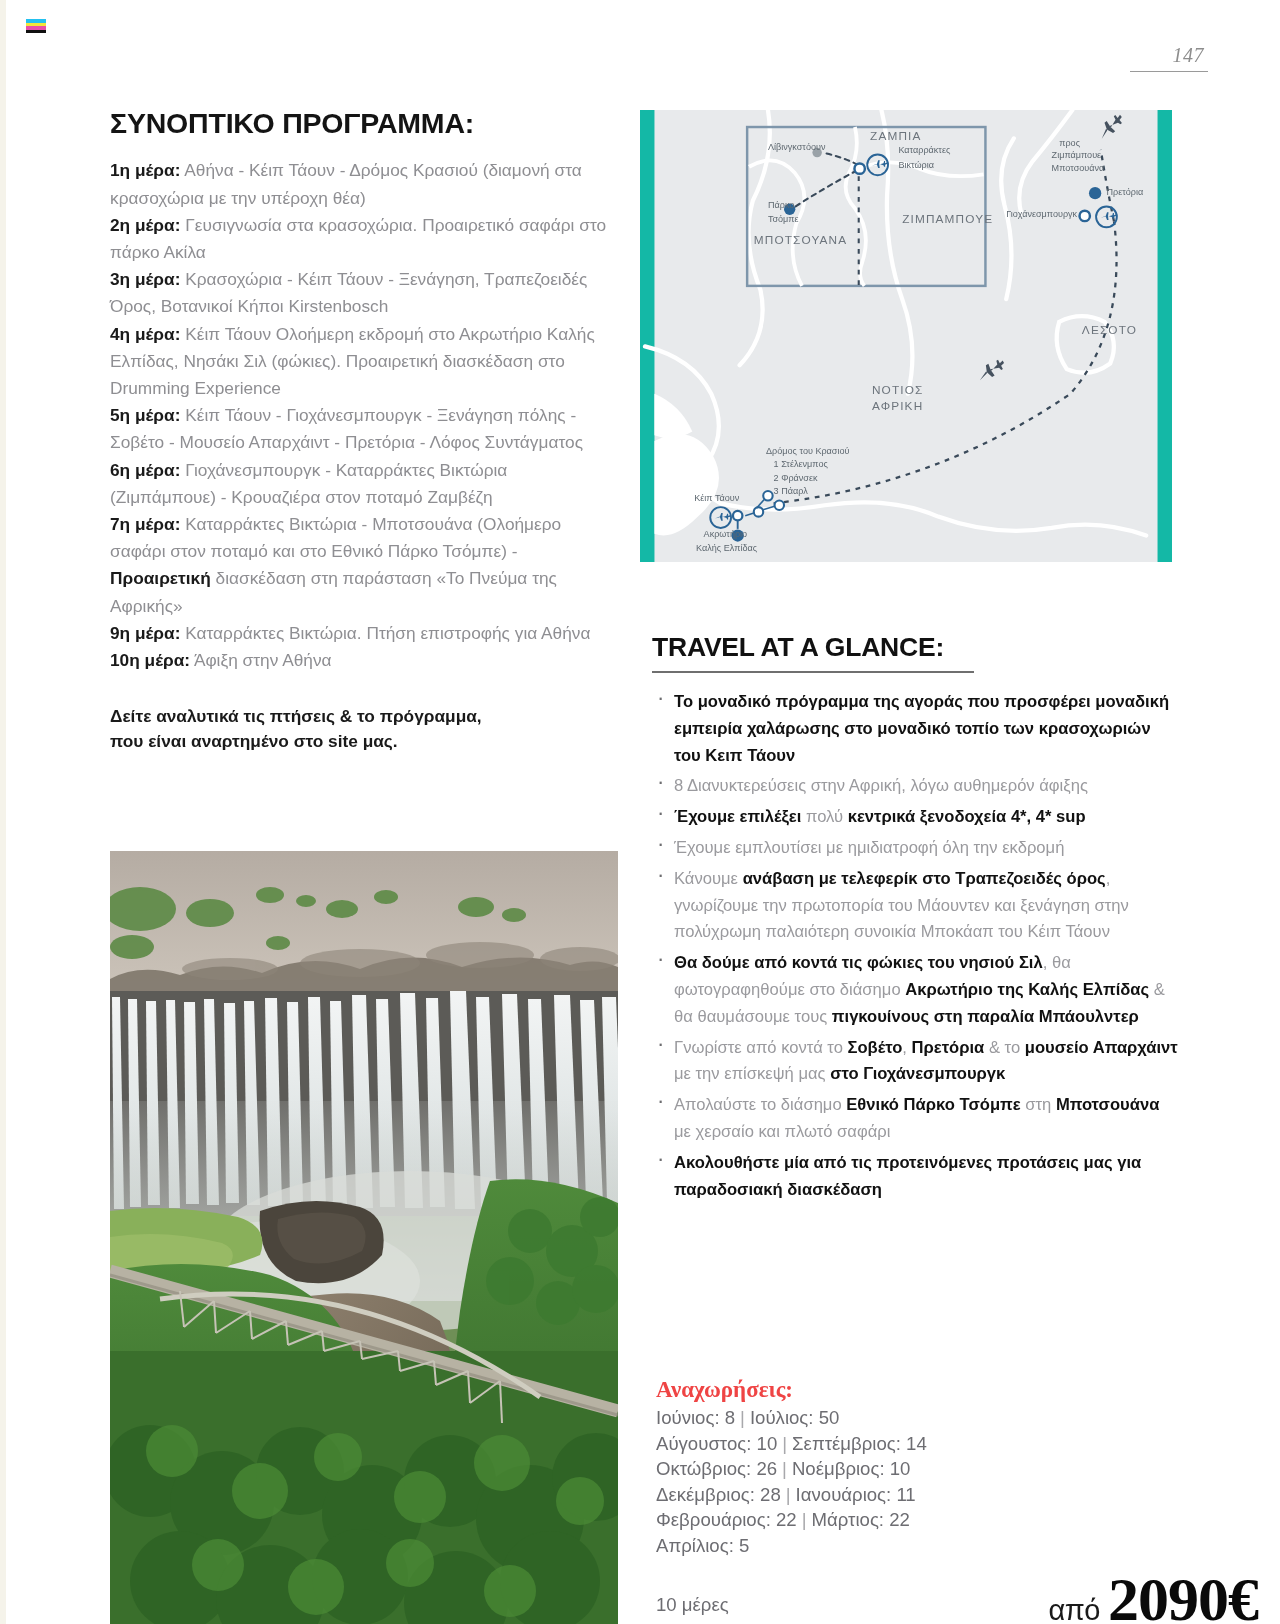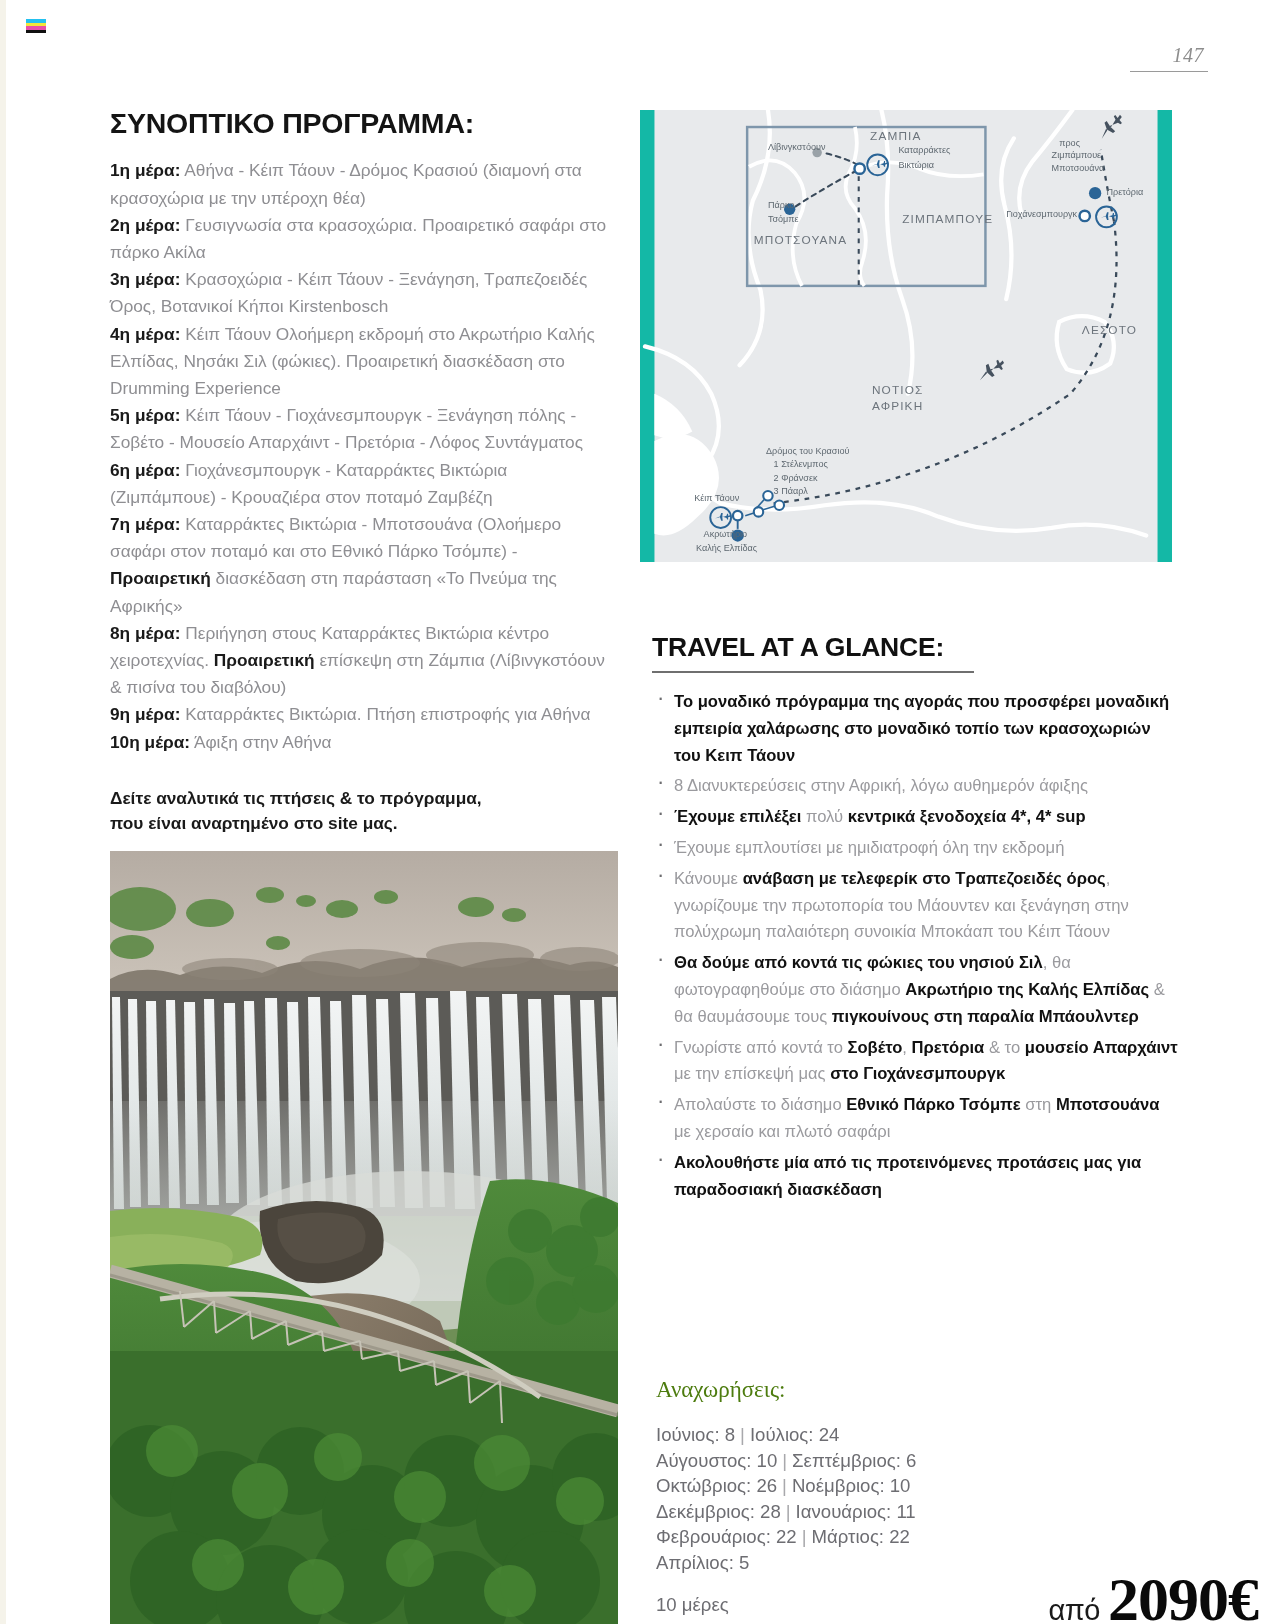--- a/index.html
+++ b/index.html
@@ -77,22 +77,22 @@
   }
   ul.glance-list li::before {
     content:"·"; position:absolute; left:5px; top:-4px;
     font-size:22px; color:#6d6d70; line-height:26.8px;
   }
   ul.glance-list li b { font-weight:700; color:#111; }
 
   
   .departures { position:absolute; left:656px; top:1377px; width:430px; }
   .dep-title {
-    font-family:"Liberation Serif", serif; font-weight:400;
-    font-size:23px; color:#4d7c0f; margin-bottom:19px; letter-spacing:0px;
+    font-family:"Liberation Serif", serif; font-weight:700;
+    font-size:23px; color:#ef4444; margin-bottom:2px; letter-spacing:0px;
   }
   .dep-line { font-size:18.6px; line-height:25.6px; color:#6d6d72; }
   .dep-line .sep { color:#a8a8ac; padding:0 5px; }
 
   .duration {
     position:absolute; left:656px; top:1594px;
     font-size:18.6px; color:#6d6d72;
   }
 
   .price-wrap {
@@ -130,21 +130,20 @@
   <div class="left-col">
     <h1 class="section-title">ΣΥΝΟΠΤΙΚΟ ΠΡΟΓΡΑΜΜΑ:</h1>
     <div class="itinerary" id="itinerary-days">
         <p><span class="day">1η μέρα:</span> Αθήνα - Κέιπ Τάουν - Δρόμος Κρασιού (διαμονή στα κρασοχώρια με την υπέροχη θέα)</p>
         <p><span class="day">2η μέρα:</span> Γευσιγνωσία στα κρασοχώρια. Προαιρετικό σαφάρι στο πάρκο Ακίλα</p>
         <p><span class="day">3η μέρα:</span> Κρασοχώρια - Κέιπ Τάουν - Ξενάγηση, Τραπεζοειδές Όρος, Βοτανικοί Κήποι Kirstenbosch</p>
         <p><span class="day">4η μέρα:</span> Κέιπ Τάουν Ολοήμερη εκδρομή στο Ακρωτήριο Καλής Ελπίδας, Νησάκι Σιλ (φώκιες). Προαιρετική διασκέδαση στο Drumming Experience</p>
         <p><span class="day">5η μέρα:</span> Κέιπ Τάουν - Γιοχάνεσμπουργκ - Ξενάγηση πόλης - Σοβέτο - Μουσείο Απαρχάιντ - Πρετόρια - Λόφος Συντάγματος</p>
         <p><span class="day">6η μέρα:</span> Γιοχάνεσμπουργκ - Καταρράκτες Βικτώρια (Ζιμπάμπουε) - Κρουαζιέρα στον ποταμό Ζαμβέζη</p>
         <p><span class="day">7η μέρα:</span> Καταρράκτες Βικτώρια - Μποτσουάνα (Ολοήμερο σαφάρι στον ποταμό και στο Εθνικό Πάρκο Τσόμπε) - <span class="strong">Προαιρετική</span> διασκέδαση στη παράσταση «Το Πνεύμα της Αφρικής»</p>
-        <p><span class="day">8η μέρα:</span> Περιήγηση στους Καταρράκτες Βικτώρια κέντρο χειροτεχνίας. <span class="strong">Προαιρετική</span> επίσκεψη στη Ζάμπια (Λίβινγκστόουν &amp; πισίνα του διαβόλου)</p>
         <p><span class="day">9η μέρα:</span> Καταρράκτες Βικτώρια. Πτήση επιστροφής για Αθήνα</p>
         <p><span class="day">10η μέρα:</span> Άφιξη στην Αθήνα</p>
       </div>
     <div class="note">
       <div>Δείτε αναλυτικά τις πτήσεις &amp; το πρόγραμμα,</div>
       <div>που είναι αναρτημένο στο site μας.</div>
     </div>
   </div>
 
   <div class="photo">
@@ -431,22 +430,22 @@
         <li><b>Θα δούμε από κοντά τις φώκιες του νησιού Σιλ</b>, θα φωτογραφηθούμε στο διάσημο <b>Ακρωτήριο της Καλής Ελπίδας</b> &amp; θα θαυμάσουμε τους <b>πιγκουίνους στη παραλία Μπάουλντερ</b></li>
         <li>Γνωρίστε από κοντά το <b>Σοβέτο</b>, <b>Πρετόρια</b> &amp; το <b>μουσείο Απαρχάιντ</b> με την επίσκεψή μας <b>στο Γιοχάνεσμπουργκ</b></li>
         <li>Απολαύστε το διάσημο <b>Εθνικό Πάρκο Τσόμπε</b> στη <b>Μποτσουάνα</b> με χερσαίο και πλωτό σαφάρι</li>
         <li><b>Ακολουθήστε μία από τις προτεινόμενες προτάσεις μας για παραδοσιακή διασκέδαση</b></li>
       </ul>
   </div>
 
   <div class="departures">
     <div class="dep-title">Αναχωρήσεις:</div>
     <div id="dep-rows">
-        <div class="dep-line"><span>Ιούνιος: 8</span><span class="sep">|</span><span>Ιούλιος: 24</span></div>
-        <div class="dep-line"><span>Αύγουστος: 10</span><span class="sep">|</span><span>Σεπτέμβριος: 6</span></div>
+        <div class="dep-line"><span>Ιούνιος: 8</span><span class="sep">|</span><span>Ιούλιος: 50</span></div>
+        <div class="dep-line"><span>Αύγουστος: 10</span><span class="sep">|</span><span>Σεπτέμβριος: 14</span></div>
         <div class="dep-line"><span>Οκτώβριος: 26</span><span class="sep">|</span><span>Νοέμβριος: 10</span></div>
         <div class="dep-line"><span>Δεκέμβριος: 28</span><span class="sep">|</span><span>Ιανουάριος: 11</span></div>
         <div class="dep-line"><span>Φεβρουάριος: 22</span><span class="sep">|</span><span>Μάρτιος: 22</span></div>
         <div class="dep-line"><span>Απρίλιος: 5</span></div>
       </div>
   </div>
 
   <div class="duration">10 μέρες</div>
 
   <div class="price-wrap">

